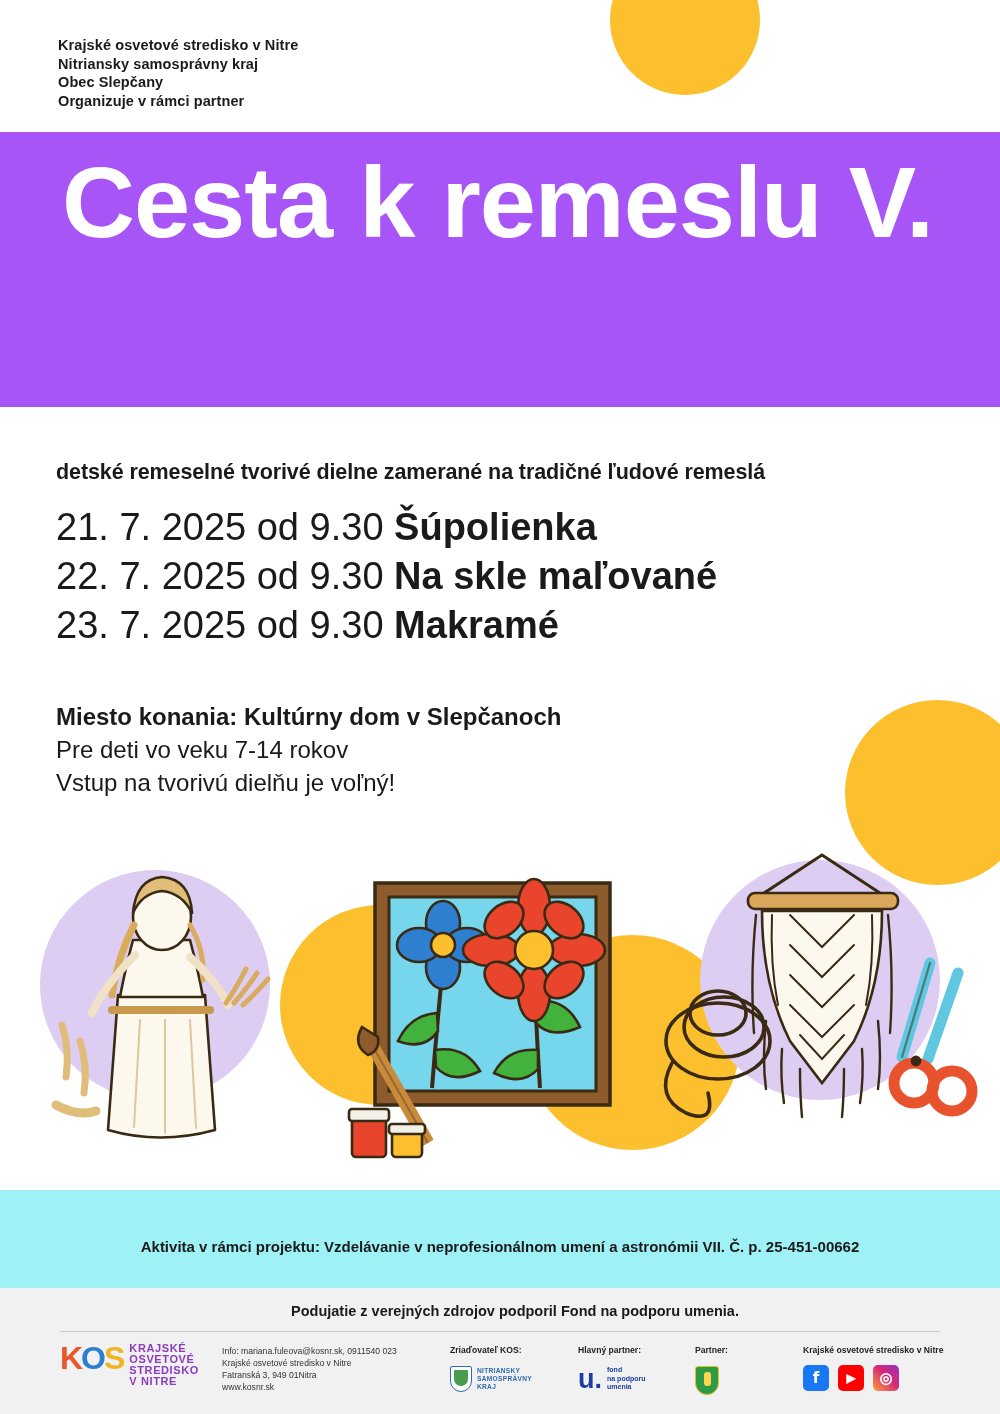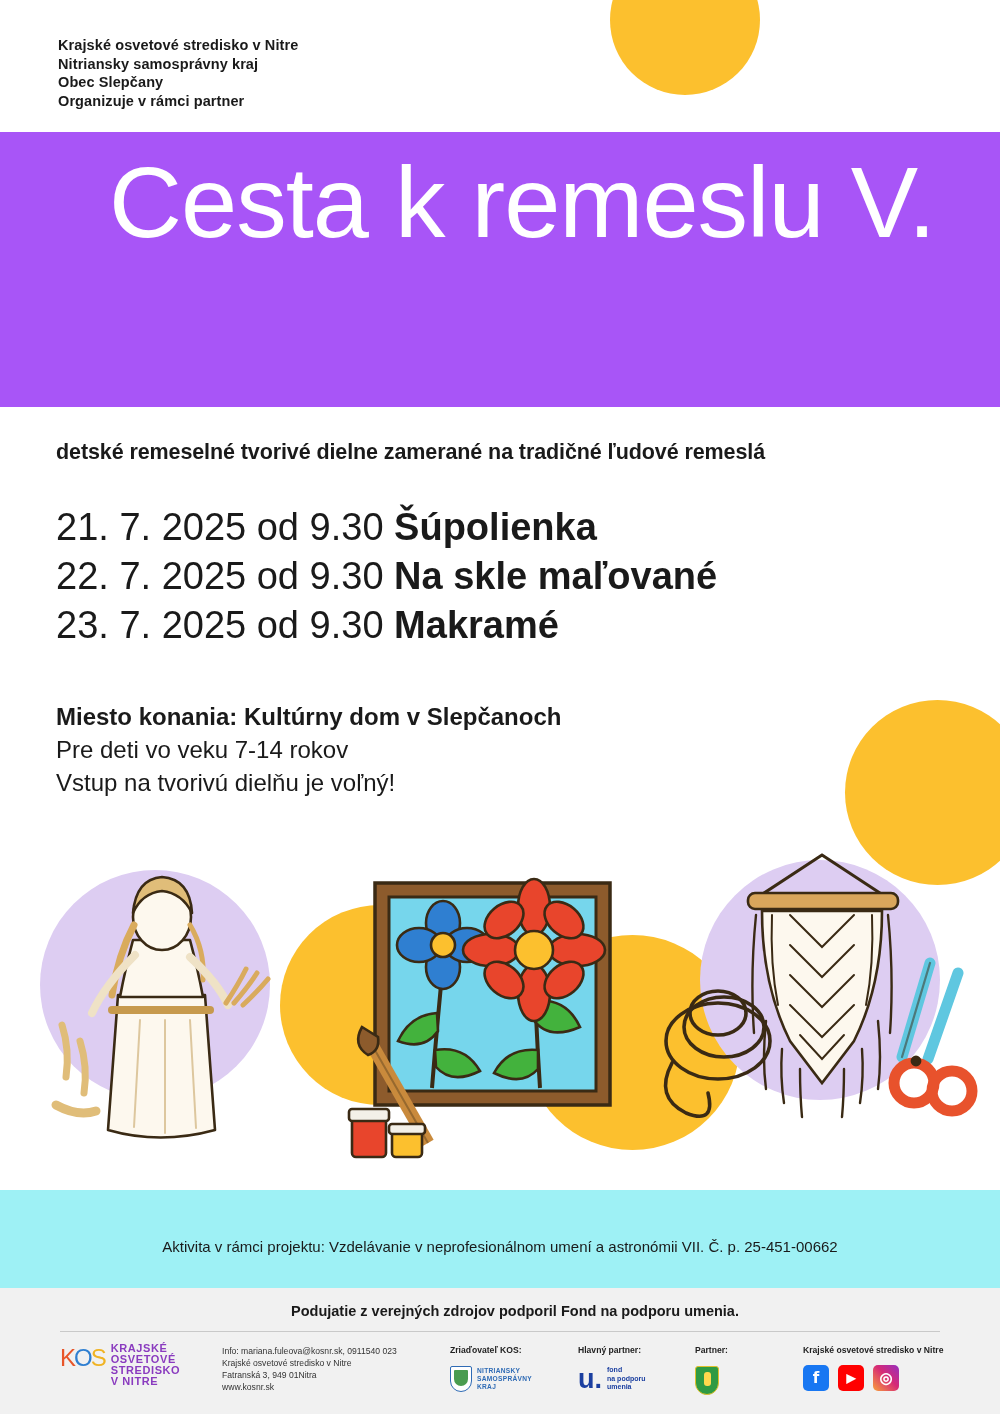--- a/index.html
+++ b/index.html
@@ -24,32 +24,31 @@
     letter-spacing: 0.1px;
   }
 
   
   .title-band {
     position: absolute; top: 132px; left: 0;
     width: 1000px; height: 275px;
     background: #a855f7;
   }
   .title-text {
-    position: absolute; top: 148px; left: 72px;
+    position: absolute; top: 148px; left: 62px;
     width: 900px;
     color: #ffffff;
-    font-size: 101px; font-weight: normal;
+    font-size: 101px; font-weight: bold;
     line-height: 108px;
     letter-spacing: -1px;
-    text-align: center;
   }
 
   
   .subtitle {
-    position: absolute; top: 440px; left: 56px;
+    position: absolute; top: 460px; left: 56px;
     font-size: 21.5px; font-weight: bold;
     letter-spacing: -0.1px;
   }
 
   
   .dates { position: absolute; top: 503px; left: 56px; width: 900px; }
   .date-row {
     font-size: 38px;
     line-height: 49px;
     white-space: nowrap;
@@ -75,42 +74,42 @@
 
   
   .cyan-band {
     position: absolute; top: 1190px; left: 0;
     width: 1000px; height: 98px;
     background: #9ef1f5;
   }
   .cyan-text {
     position: absolute; top: 1238px; left: 0; width: 1000px;
     text-align: center;
-    font-size: 15px; font-weight: normal;
+    font-size: 15px; font-weight: bold;
   }
 
   
   .footer {
     position: absolute; top: 1288px; left: 0;
     width: 1000px; height: 126px;
     background: #f1f1f1;
   }
   .footer-note {
     position: absolute; top: 1303px; left: 0; width: 1000px;
     text-align: center;
     font-size: 14.5px; font-weight: bold;
     padding-left: 30px;
   }
   .footer-rule {
     position: absolute; top: 1331px; left: 60px;
     width: 880px; height: 1px; background: #c9c9c9;
   }
 
   .logo-kos { position: absolute; top: 1343px; left: 60px; display: flex; align-items: flex-start; gap: 6px; }
-  .logo-kos .mark { font-size: 24px; font-weight: normal; color: #e8562a; line-height: 30px; letter-spacing: -2px; text-align: center; }
+  .logo-kos .mark { font-size: 32px; font-weight: bold; color: #e8562a; line-height: 30px; letter-spacing: -2px; text-align: center; }
   .logo-kos .mark .b { color: #2f7fd1; }
   .logo-kos .mark .g { color: #f0b323; }
   .logo-kos .words { font-size: 11px; font-weight: bold; color: #8a3bbf; line-height: 11px; letter-spacing: 0.6px; }
 
   .contact {
     position: absolute; top: 1345px; left: 222px;
     font-size: 8.6px; line-height: 12px; color: #333;
   }
 
   .col-label { font-size: 8.6px; font-weight: bold; color: #222; }

